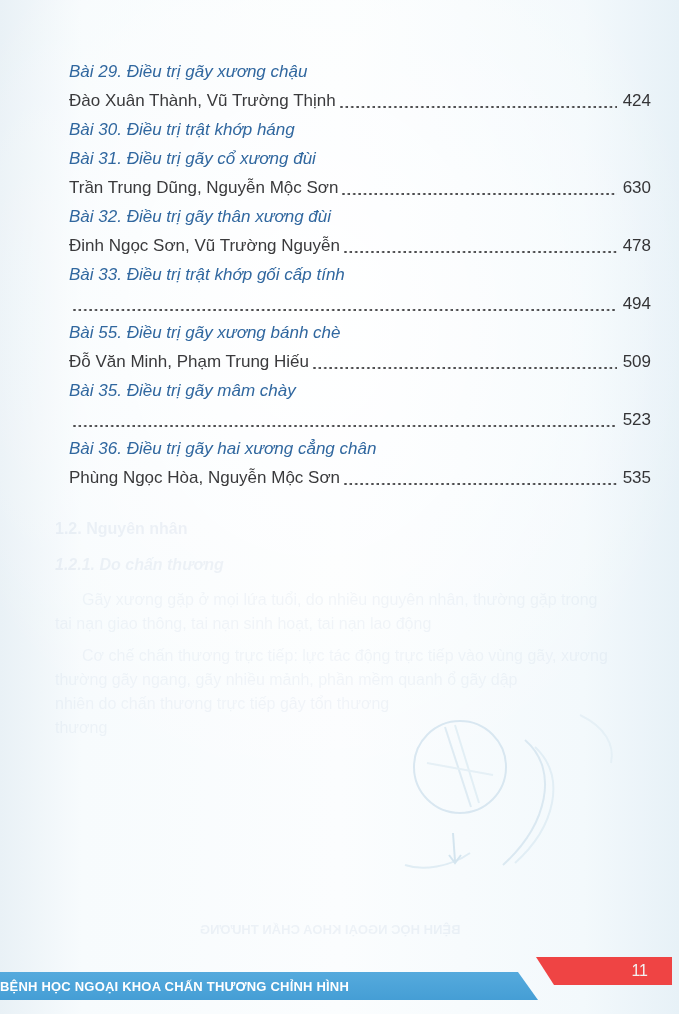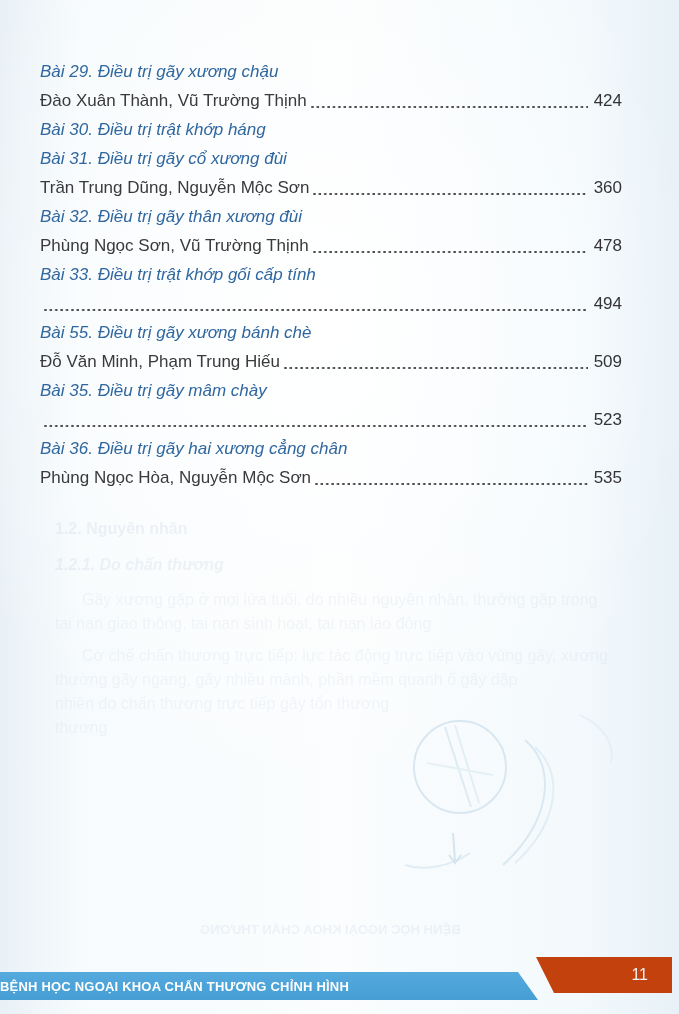--- a/index.html
+++ b/index.html
@@ -6,21 +6,21 @@
   body{
     width:679px;height:1014px;overflow:hidden;position:relative;
     font-family:"Liberation Sans","DejaVu Sans",sans-serif;
     background:
       radial-gradient(ellipse 560px 700px at 46% 32%, rgba(255,255,255,.95) 0%, rgba(255,255,255,0) 70%),
       linear-gradient(90deg,#e9f1f6 0%,#f7fbfd 12%,#fbfdfe 50%,#f3f9fc 86%,#e7f1f7 100%);
   }
   .page{position:absolute;inset:0;}
 
   
-  .toc{position:absolute;left:40px;top:57px;width:582px;}
+  .toc{position:absolute;left:69px;top:57px;width:582px;}
   .toc-entry{display:block;}
   .toc-title{
     display:block;height:29px;line-height:29px;
     font-style:italic;font-size:17px;color:#30679f;
     white-space:nowrap;
   }
   .toc-authors-row{
     display:flex;align-items:flex-end;height:29px;
     font-size:17px;color:#3a3a3c;white-space:nowrap;
   }
@@ -51,22 +51,22 @@
     position:absolute;left:0;top:972px;width:540px;height:28px;
     background:linear-gradient(180deg,#55aadd 0%,#459ed5 100%);
     clip-path:polygon(0 0,518px 0,538px 100%,0 100%);
     display:flex;align-items:center;justify-content:flex-start;
   }
   .footer-band .band-text{
     padding-right:26px;color:#ffffff;font-weight:bold;font-size:13px;
     letter-spacing:.2px;white-space:nowrap;
   }
   .footer-tab{
-    position:absolute;left:528px;top:957px;width:144px;height:36px;
-    background:#c2410c;
+    position:absolute;left:528px;top:957px;width:144px;height:28px;
+    background:#ef4444;
     clip-path:polygon(8px 0,100% 0,100% 100%,26px 100%);
     display:flex;align-items:center;justify-content:flex-end;
   }
   .footer-tab .tab-page{padding-right:24px;color:#f2f2f2;font-size:16px;}
 </style>
 </head>
 <body>
 
 <div class="page">
 
@@ -109,28 +109,28 @@
 
     <div class="toc-entry">
       <span class="toc-title">Bài 30. Điều trị trật khớp háng</span>
     </div>
 
     <div class="toc-entry">
       <span class="toc-title">Bài 31. Điều trị gãy cổ xương đùi</span>
       <div class="toc-authors-row">
         <span class="toc-authors">Trần Trung Dũng, Nguyễn Mộc Sơn</span>
         <span class="dots"></span>
-        <span class="toc-page">360</span>
+        <span class="toc-page">630</span>
       </div>
     </div>
 
     <div class="toc-entry">
       <span class="toc-title">Bài 32. Điều trị gãy thân xương đùi</span>
       <div class="toc-authors-row">
-        <span class="toc-authors">Phùng Ngọc Sơn, Vũ Trường Thịnh</span>
+        <span class="toc-authors">Đinh Ngọc Sơn, Vũ Trường Nguyễn</span>
         <span class="dots"></span>
         <span class="toc-page">478</span>
       </div>
     </div>
 
     <div class="toc-entry">
       <span class="toc-title">Bài 33. Điều trị trật khớp gối cấp tính</span>
       <div class="toc-authors-row">
         <span class="dots"></span>
         <span class="toc-page">494</span>

